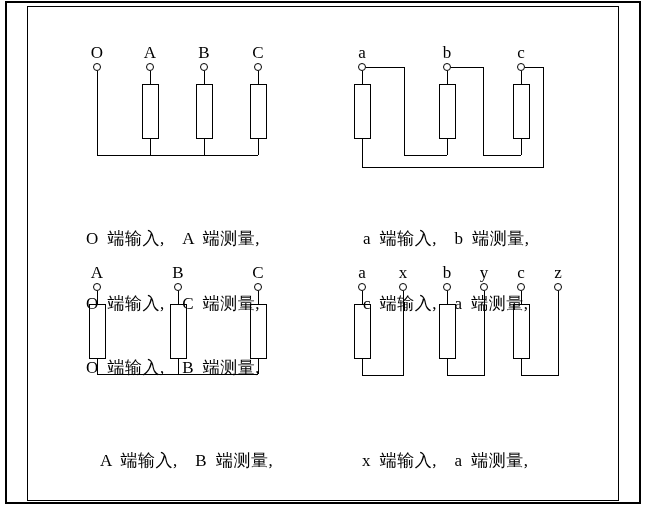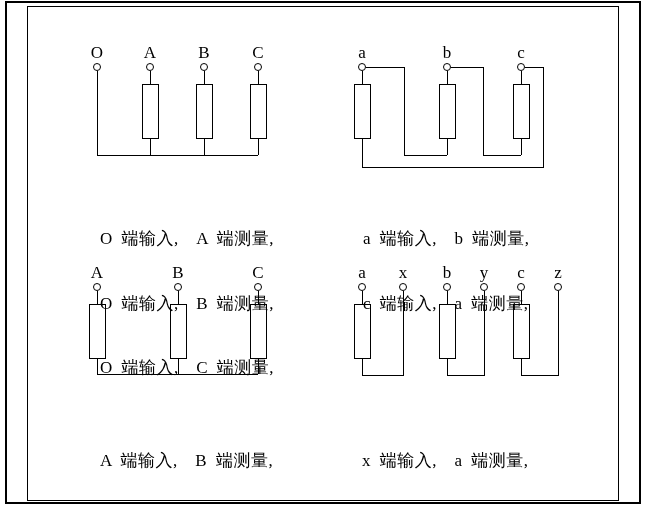--- a/index.html
+++ b/index.html
@@ -144,24 +144,24 @@
       <rect class="winding" x="354" y="304" width="16" height="54"></rect>
       <rect class="winding" x="439" y="304" width="16" height="54"></rect>
       <rect class="winding" x="513" y="304" width="16" height="54"></rect>
       <path class="wire" d="M362 291 V304 M447 291 V304 M521 291 V304
                M362 358 V375 H403 V291
                M447 358 V375 H484 V291
                M521 358 V375 H558 V291"></path>
     </g>
   </svg>
 
-  <div class="caption" style="left:100px; top:185px;text-align:right;">
+  <div class="caption" style="left:86px; top:185px;text-align:right;">
     <div>O 端输入,  A 端测量,</div>
+    <div>O 端输入,  C 端测量,</div>
     <div>O 端输入,  B 端测量,</div>
-    <div>O 端输入,  C 端测量,</div>
   </div>
 
   <div class="caption" style="left:363px; top:185px;">
     <div>a 端输入,  b 端测量,</div>
     <div>c 端输入,  a 端测量,</div>
   </div>
 
   <div class="caption bottom" style="left:100px; top:406px;">
     <div>A 端输入,  B 端测量,</div>
     

